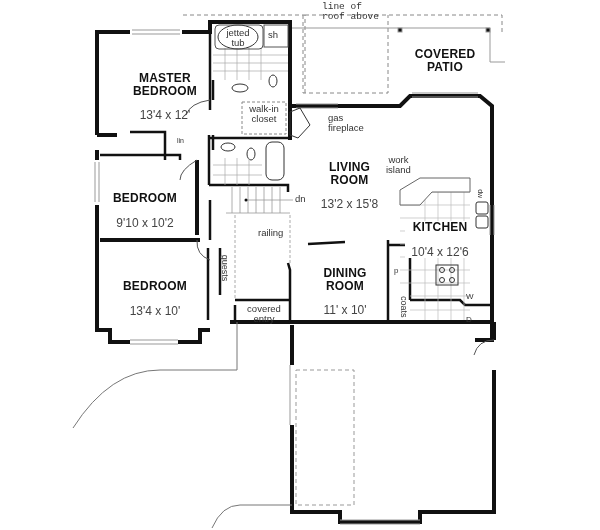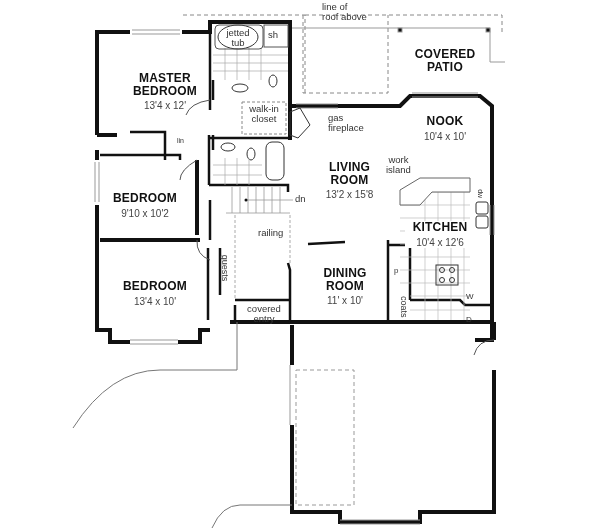--- a/index.html
+++ b/index.html
@@ -1,20 +1,20 @@
 <!DOCTYPE html>
 <html><head>
 <meta charset="utf-8">
 <style>
   html,body{margin:0;padding:0;background:#fff;}
   #plan{position:relative;width:600px;height:530px;overflow:hidden;background:#fff;font-family:"Liberation Sans",sans-serif;color:#111;}
   svg{position:absolute;left:0;top:0;}
   .lbl{position:absolute;text-align:center;white-space:nowrap;line-height:1.05;}
   .rn{font-size:12px;font-weight:bold;letter-spacing:0.2px;}
-  .dim{font-size:10px;color:#444;font-weight:normal;margin-top:4px;}
+  .dim{font-size:12px;color:#444;font-weight:normal;margin-top:12px;}
   .note{font-size:9.5px;color:#333;}
   .vnote{font-size:9px;color:#333;transform:rotate(90deg);transform-origin:center;}
 </style>
 </head>
 <body>
 
 <div id="plan">
 <svg width="600" height="530" viewBox="0 0 600 530">
 
   <g fill="none" stroke="#888" stroke-width="1" stroke-dasharray="4,3">
@@ -187,40 +187,36 @@
   <div class="dim">9'10 x 10'2</div>
 </div>
 <div class="lbl" style="left:115px;top:280px;width:80px;">
   <div class="rn">BEDROOM</div>
   <div class="dim">13'4 x 10'</div>
 </div>
 <div class="lbl" style="left:405px;top:48px;width:80px;">
   <div class="rn">COVERED</div>
   <div class="rn">PATIO</div>
 </div>
-<div class="lbl" style="left:410px;top:115px;width:70px;">
-  <div class="rn">NOOK</div>
-  <div class="dim">10'4 x 10'</div>
-</div>
 <div class="lbl" style="left:312px;top:161px;width:75px;">
   <div class="rn">LIVING</div>
   <div class="rn">ROOM</div>
   <div class="dim">13'2 x 15'8</div>
 </div>
 <div class="lbl" style="left:405px;top:221px;width:70px;background:#fff;">
   <div class="rn">KITCHEN</div>
   <div class="dim">10'4 x 12'6</div>
 </div>
 <div class="lbl" style="left:310px;top:267px;width:70px;">
   <div class="rn">DINING</div>
   <div class="rn">ROOM</div>
   <div class="dim">11' x 10'</div>
 </div>
 
-<div class="lbl note" style="left:322px;top:2px;text-align:left;">
+<div class="lbl note" style="left:322px;top:2px;text-align:left;font-family:Liberation Mono, monospace;">
   <div>line of</div>
       <div>roof above</div>
 </div>
 <div class="lbl note" style="left:219px;top:28px;width:38px;">
   <div>jetted</div>
       <div>tub</div>
 </div>
 <div class="lbl note" style="left:268px;top:30px;">sh</div>
 <div class="lbl note" style="left:244px;top:104px;width:40px;">
   <div>walk-in</div>

